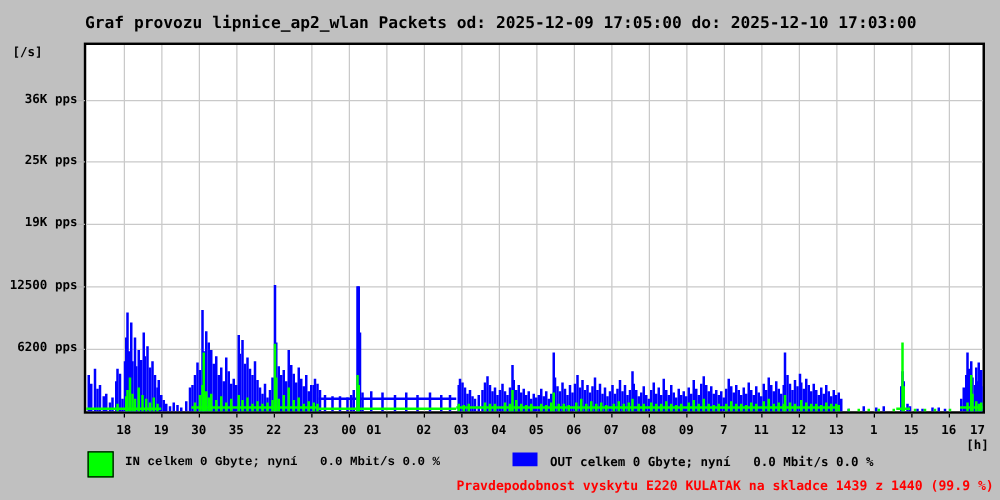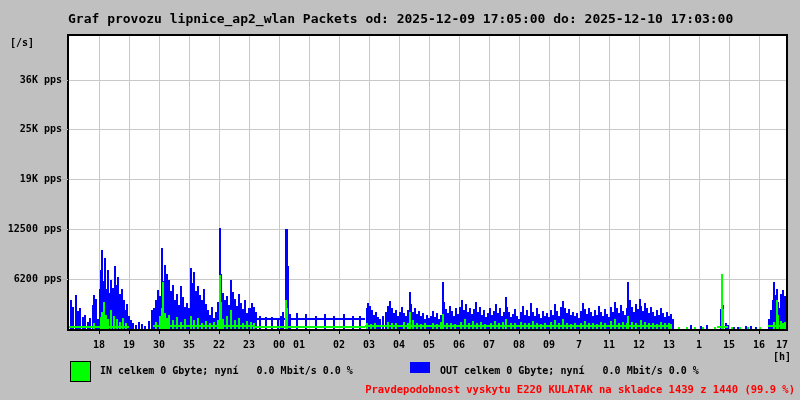--- a/index.html
+++ b/index.html
@@ -21,21 +21,21 @@
   .ytick-nub{position:absolute;width:6px;height:1px;background:#b0b0b0;}
   .xtick-nub{position:absolute;width:1px;height:3px;background:#000;}
   .ylabel{position:absolute;left:6px;width:56px;text-align:right;font-size:10px;font-weight:bold;}
   .xlabel{position:absolute;top:339px;width:30px;text-align:center;font-size:10px;font-weight:bold;}
   #xunit{right:9px;top:351px;font-size:10px;font-weight:bold;}
   .bar{position:absolute;bottom:0;}
   .runline{position:absolute;}
   #legend-in-swatch{left:70px;top:361px;width:19px;height:19px;border:1px solid #000;}
   #legend-out-swatch{left:410px;top:362px;width:20px;height:11px;}
   .legend-text{font-size:10px;font-weight:bold;white-space:pre;}
-  #legend-in-text{left:100px;top:365px;}
+  #legend-in-text{left:100px;top:365px;font-family:Liberation Mono, monospace;}
   #legend-out-text{left:440px;top:365px;}
   #footer-warning{right:5px;top:383px;font-size:10.5px;font-weight:bold;white-space:pre;}
 </style>
 </head>
 <body>
 
 <div id="title" class="abs">Graf provozu lipnice_ap2_wlan Packets od: 2025-12-09 17:05:00 do: 2025-12-10 17:03:00</div>
 <div id="yunit" class="abs">[/s]</div>
 
 <div id="plot">

